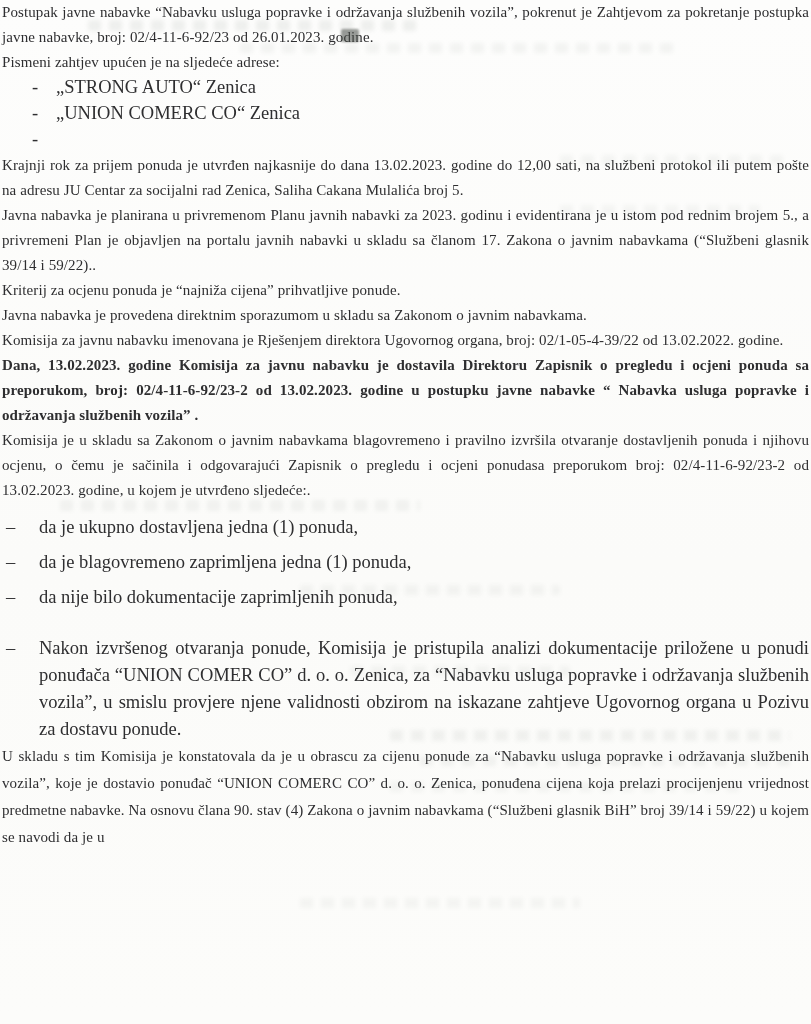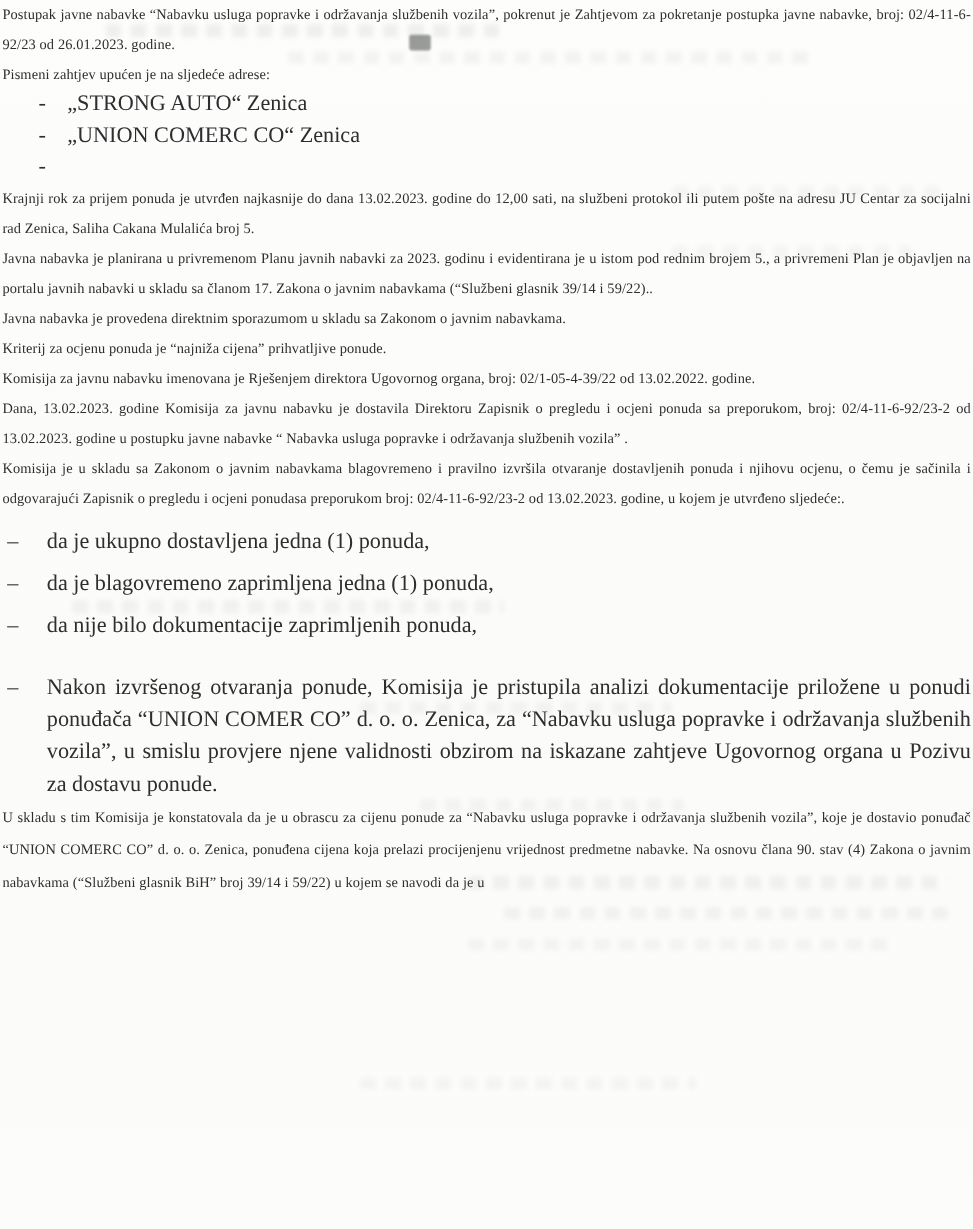--- a/index.html
+++ b/index.html
@@ -25,29 +25,29 @@
   .doc-title {
     margin: 2px 0 0 0;
     text-align: center;
     font-size: 17.5px;
     font-weight: bold;
     letter-spacing: 1.5px;
     color: #232326;
   }
   p.para {
     margin: 0;
-    font-size: 12px;
+    font-size: 15px;
     line-height: 25px;
     text-align: justify;
     letter-spacing: 0.1px;
   }
   .mt-opening   { margin-top: 38px; }
   .mt-deadline  { margin-top: 14px; }
   .mt-procedure { margin-top: 8px;  }
-  .mt-report    { margin-top: 8px;  }
+  .mt-report    { margin-top: 8px; font-weight: bold;  }
   .mt-eval      { margin-top: 10px; }
   .addr-list {
     margin: 0;
     padding: 0;
     list-style: none;
   }
   .addr-item {
     display: flex;
     font-size: 18.5px;
     line-height: 25px;
@@ -138,22 +138,22 @@
       <span>„UNION COMERC CO“ Zenica</span>
     </li>
     <li class="addr-item">
       <span class="marker">-</span>
     </li>
   </ul>
 
   <p class="para mt-deadline">Krajnji rok za prijem ponuda je utvrđen najkasnije do dana 13.02.2023. godine do 12,00 sati, na službeni protokol ili putem pošte na adresu JU Centar za socijalni rad Zenica, Saliha Cakana Mulalića broj 5.</p>
   <p class="para">Javna nabavka je planirana u privremenom Planu javnih nabavki za 2023. godinu i evidentirana je u istom pod rednim brojem 5., a privremeni Plan je objavljen na portalu javnih nabavki u skladu sa članom 17. Zakona o javnim nabavkama (“Službeni glasnik 39/14 i 59/22)..</p>
 
+  <p class="para">Kriterij za ocjenu ponuda je “najniža cijena” prihvatljive ponude.</p>
   <p class="para mt-procedure">Javna nabavka je provedena direktnim sporazumom u skladu sa Zakonom o javnim nabavkama.</p>
-  <p class="para">Kriterij za ocjenu ponuda je “najniža cijena” prihvatljive ponude.</p>
   <p class="para">Komisija za javnu nabavku imenovana je Rješenjem direktora Ugovornog organa, broj: 02/1-05-4-39/22 od 13.02.2022. godine.</p>
 
   <p class="para mt-report">Dana, 13.02.2023. godine Komisija za javnu nabavku je dostavila Direktoru Zapisnik o pregledu i ocjeni ponuda sa preporukom, broj: 02/4-11-6-92/23-2 od 13.02.2023. godine u postupku javne nabavke “ Nabavka usluga popravke i održavanja službenih vozila” .</p>
 
   <p class="para mt-eval">Komisija je u skladu sa Zakonom o javnim nabavkama blagovremeno i pravilno izvršila otvaranje dostavljenih ponuda i njihovu ocjenu, o čemu je sačinila i odgovarajući Zapisnik o pregledu i ocjeni ponudasa preporukom broj: 02/4-11-6-92/23-2 od 13.02.2023. godine, u kojem je utvrđeno sljedeće:.</p>
 
   <div class="findings">
     <div class="finding-item">
       <span class="marker">–</span>
       <span class="ftext">da je ukupno dostavljena jedna (1) ponuda,</span>

